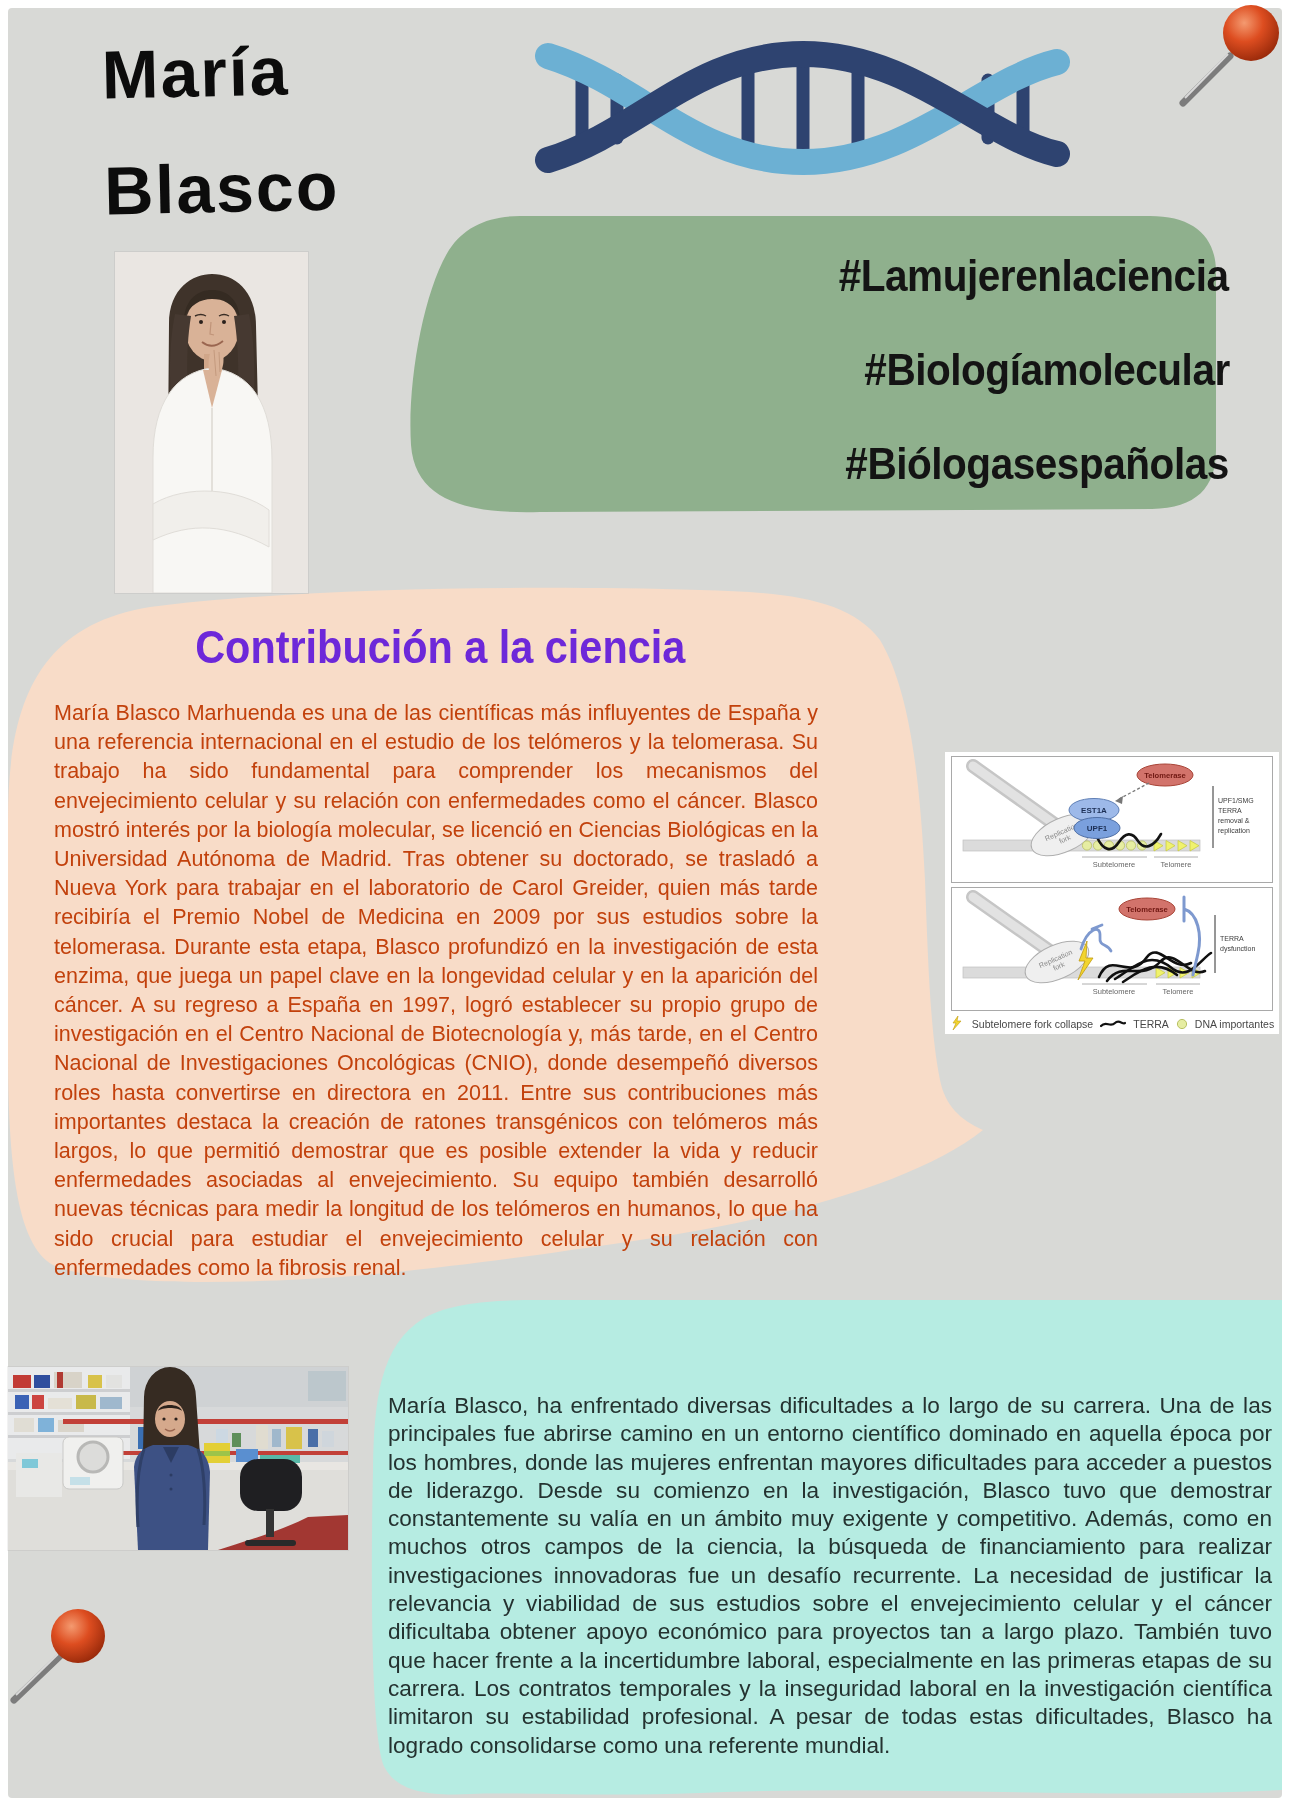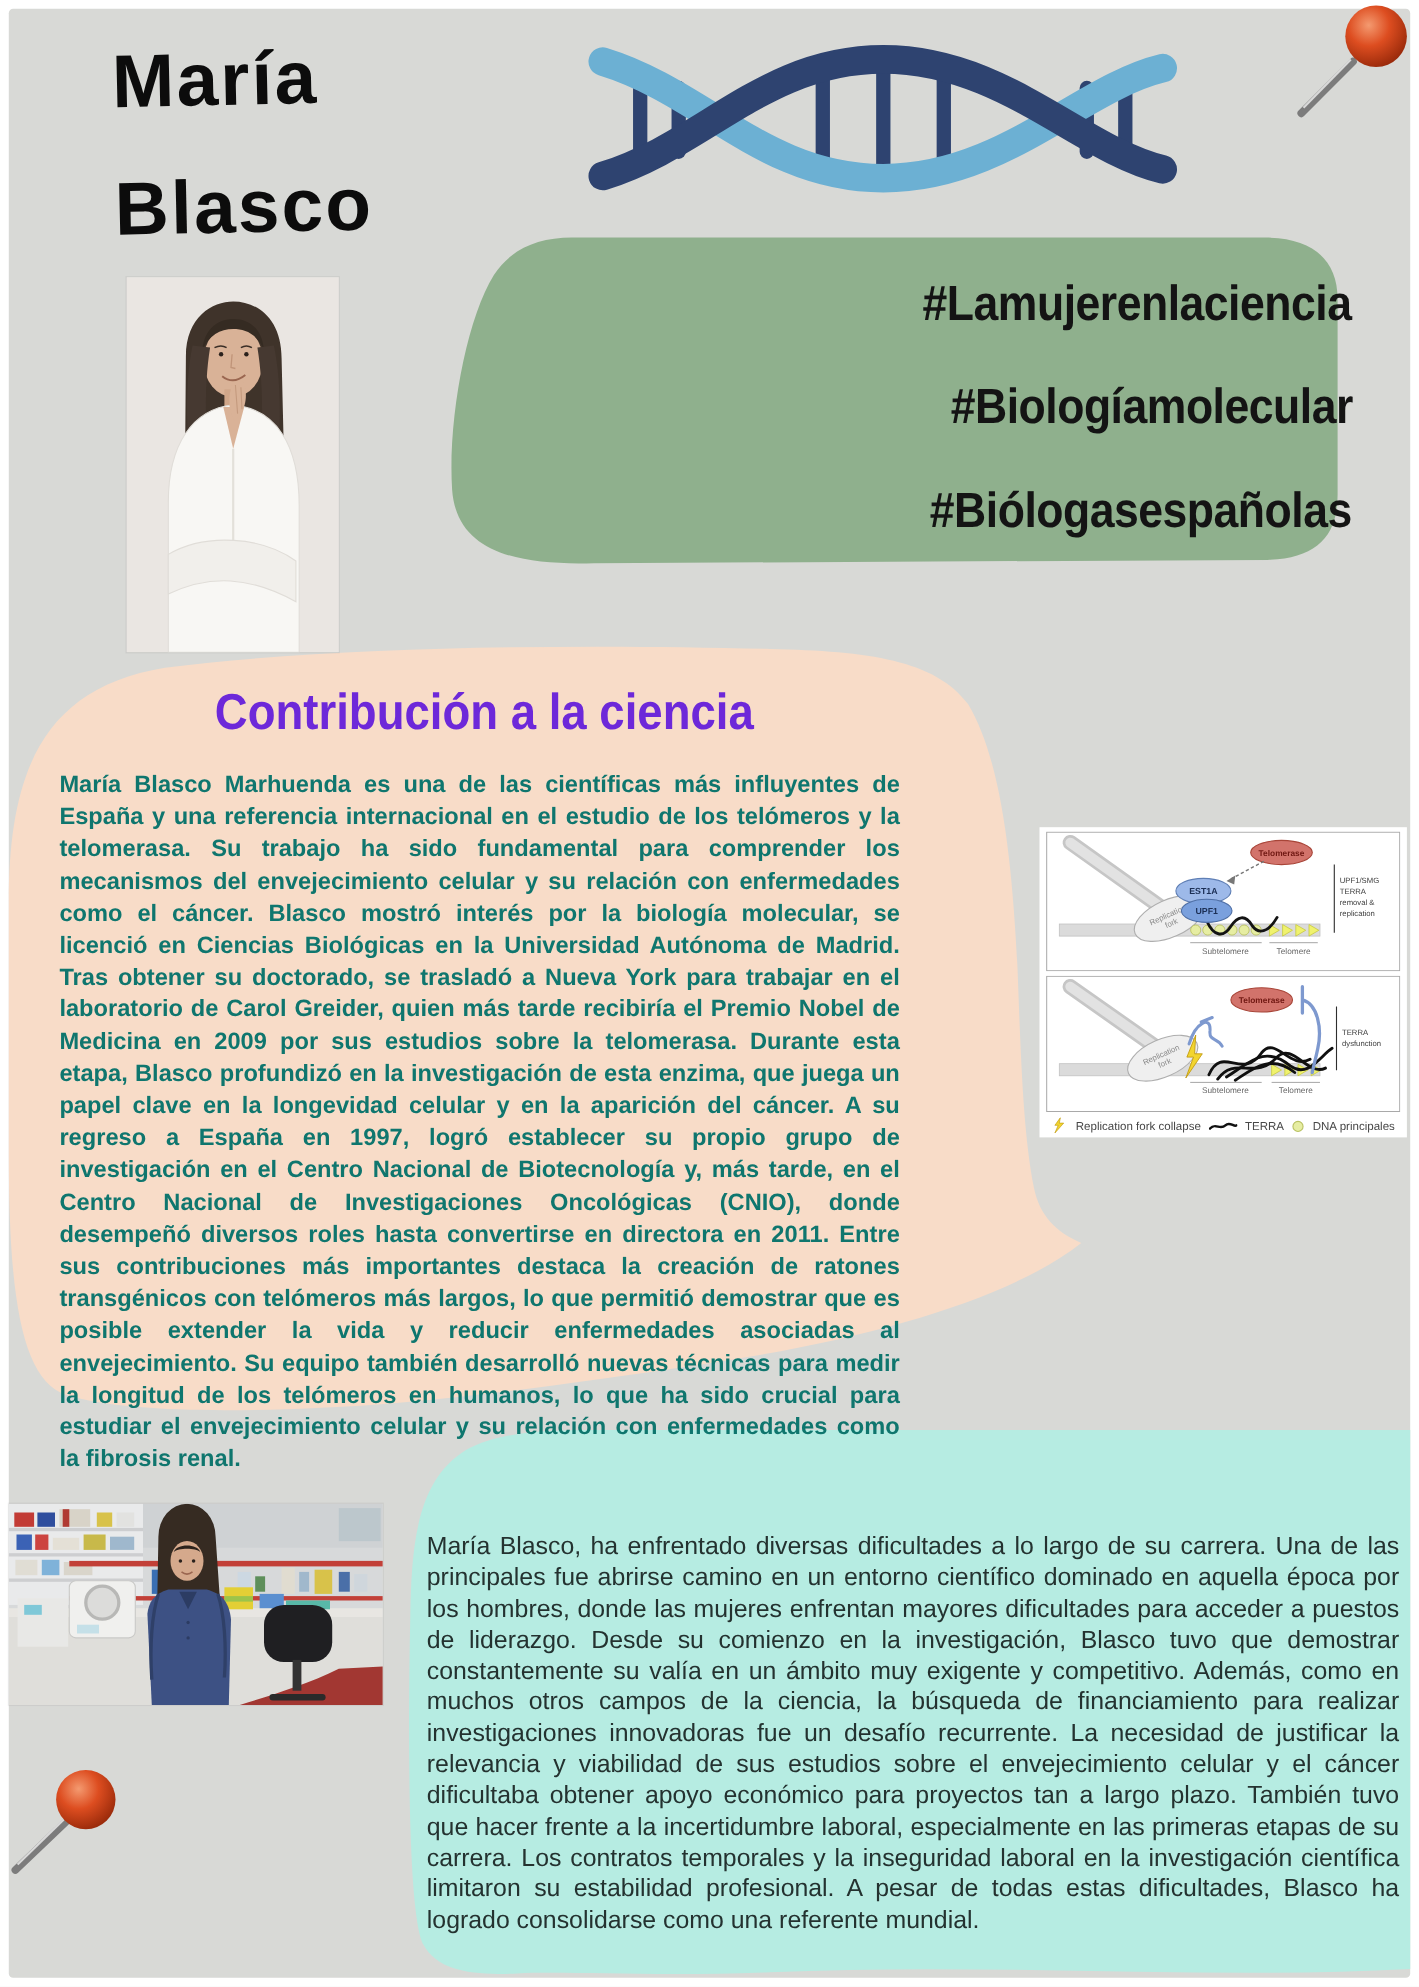--- a/index.html
+++ b/index.html
@@ -11,21 +11,21 @@
   .poster-title{position:absolute;left:103px;top:14px;z-index:2;color:#0c0c0c;
       font-weight:800;font-size:68px;line-height:116px;letter-spacing:2px;transform:rotate(-1.2deg);}
   .hashtag{position:absolute;left:450px;width:800px;text-align:right;z-index:2;
       font-weight:800;font-size:45px;color:#141414;letter-spacing:-0.5px;}
   .hashtag span{display:inline-block;transform:scaleX(.9);}
   .sec-title{position:absolute;z-index:2;text-align:center;font-weight:800;color:#6d28d9;}
   .sec-title span{display:inline-block;transform:scaleX(.9);}
   .contrib-title{left:40px;top:620px;width:800px;font-size:46px;}
   .diff-title{left:470px;top:1298px;width:800px;font-size:60px;}
   .para{position:absolute;z-index:2;text-align:justify;text-justify:inter-word;}
-  .para-contrib{left:54px;top:699px;width:764px;font-size:21.5px;line-height:29.2px;color:#0f766e;font-weight:bold;}
+  .para-contrib{left:54px;top:699px;width:764px;font-size:21.5px;line-height:29.2px;color:#c2410c;}
   .para-diff{left:388px;top:1392px;width:884px;font-size:22.6px;line-height:28.3px;color:#243230;}
   .figure{position:absolute;left:945px;top:752px;width:334px;height:282px;background:#ffffff;z-index:2;}
   .figure svg.panel{position:absolute;left:6px;}
   .legend-row{position:absolute;left:0;bottom:3px;width:100%;display:flex;align-items:center;
       justify-content:center;gap:7px;font-size:10.5px;color:#474747;white-space:nowrap;}
   .photo{position:absolute;z-index:2;box-shadow:0 0 0 1px rgba(0,0,0,.05);}
   .pin{position:absolute;z-index:3;}
   svg text{font-family:"Liberation Sans",sans-serif;}
 </style>
 </head>
@@ -177,29 +177,29 @@
       <text x="227" y="107" text-anchor="middle" font-size="7.5" fill="#666">Telomere</text>
       <path d="M 264,28 L 264,86" stroke="#2e2e2e" stroke-width="1"></path>
       <text x="269" y="54" font-size="7" fill="#3c3c3c">TERRA</text>
       <text x="269" y="64" font-size="7" fill="#3c3c3c">dysfunction</text>
     </svg>
 
     <div class="legend-row">
       <svg width="15" height="15" viewBox="0 0 15 15">
           <polygon points="8,0 3,7 6,7 3,14 11,5 7,5" fill="#f2d52f" stroke="#c19a10" stroke-width=".6"></polygon>
         </svg>
-      <span>Replication fork collapse</span>
+      <span>Subtelomere fork collapse</span>
       <svg width="26" height="10" viewBox="0 0 26 10">
           <path d="M 1,7 C 6,1 10,9 15,4 C 19,0 23,6 25,4" stroke="#111" stroke-width="2.2" fill="none" stroke-linecap="round"></path>
         </svg>
       <span>TERRA</span>
       <svg width="12" height="12" viewBox="0 0 12 12">
           <circle cx="6" cy="6" r="4.6" fill="#e6eda2" stroke="#b9c162"></circle>
         </svg>
-      <span>DNA principales</span>
+      <span>DNA importantes</span>
     </div>
   </div>
 
   <div class="para para-diff">María Blasco, ha enfrentado diversas dificultades a lo largo de su carrera. Una de las principales fue abrirse camino en un entorno científico dominado en aquella época por los hombres, donde las mujeres enfrentan mayores dificultades para acceder a puestos de liderazgo. Desde su comienzo en la investigación, Blasco tuvo que demostrar constantemente su valía en un ámbito muy exigente y competitivo. Además, como en muchos otros campos de la ciencia, la búsqueda de financiamiento para realizar investigaciones innovadoras fue un desafío recurrente. La necesidad de justificar la relevancia y viabilidad de sus estudios sobre el envejecimiento celular y el cáncer dificultaba obtener apoyo económico para proyectos tan a largo plazo. También tuvo que hacer frente a la incertidumbre laboral, especialmente en las primeras etapas de su carrera. Los contratos temporales y la inseguridad laboral en la investigación científica limitaron su estabilidad profesional. A pesar de todas estas dificultades, Blasco ha logrado consolidarse como una referente mundial.</div>
 
   <svg class="photo" style="left:8px;top:1367px;" width="340" height="183" viewBox="0 0 340 183">
     <rect width="340" height="183" fill="#d7d9da"></rect>
     <rect width="340" height="40" fill="#cfd2d4"></rect>
     <rect x="300" y="4" width="38" height="30" fill="#bcc7cc"></rect>
     <rect x="0" y="0" width="122" height="92" fill="#e9eaeb"></rect>

